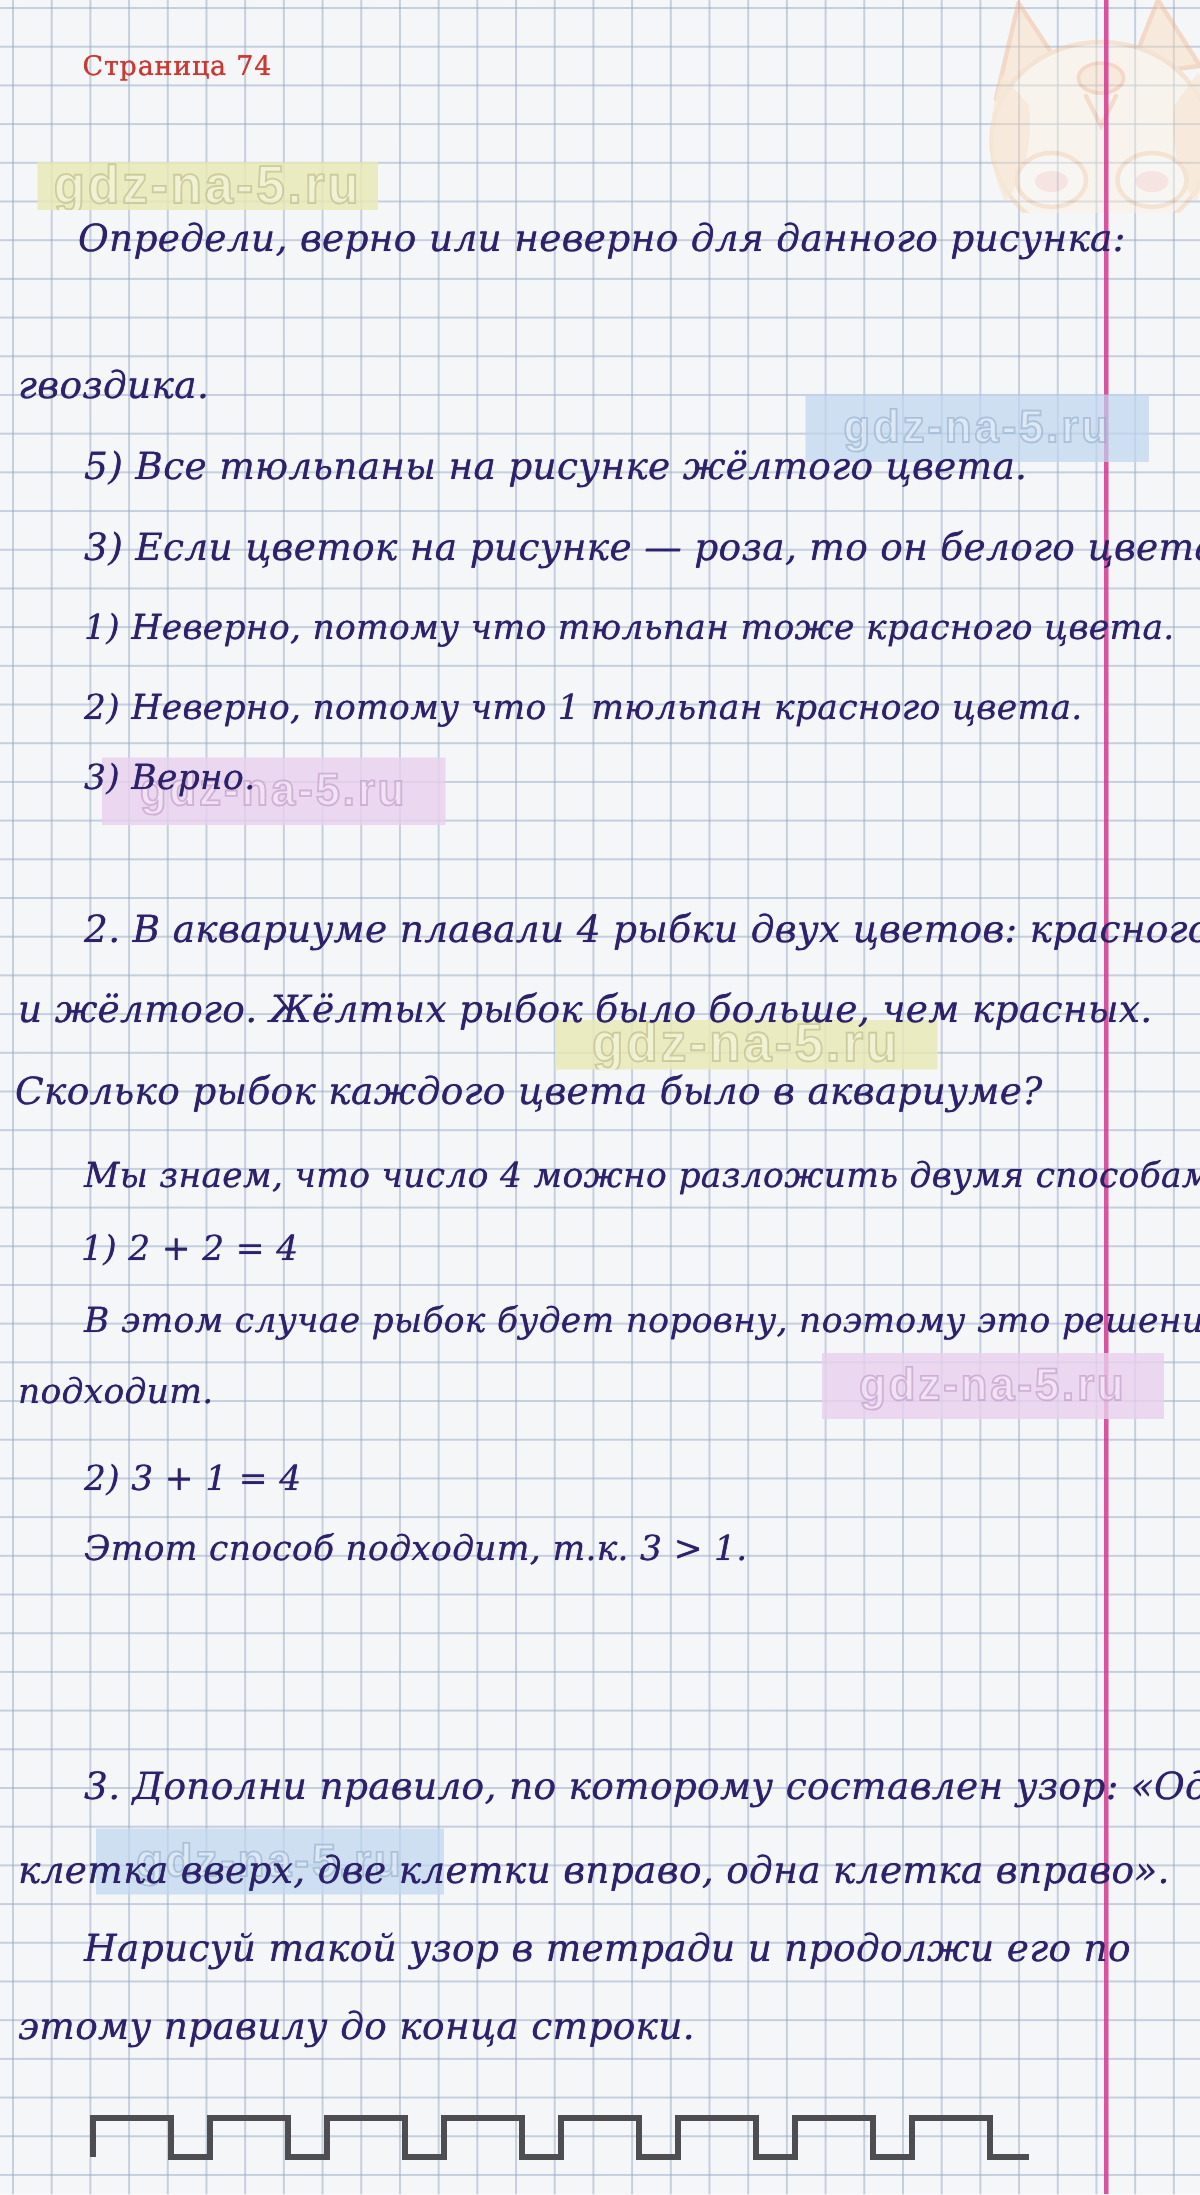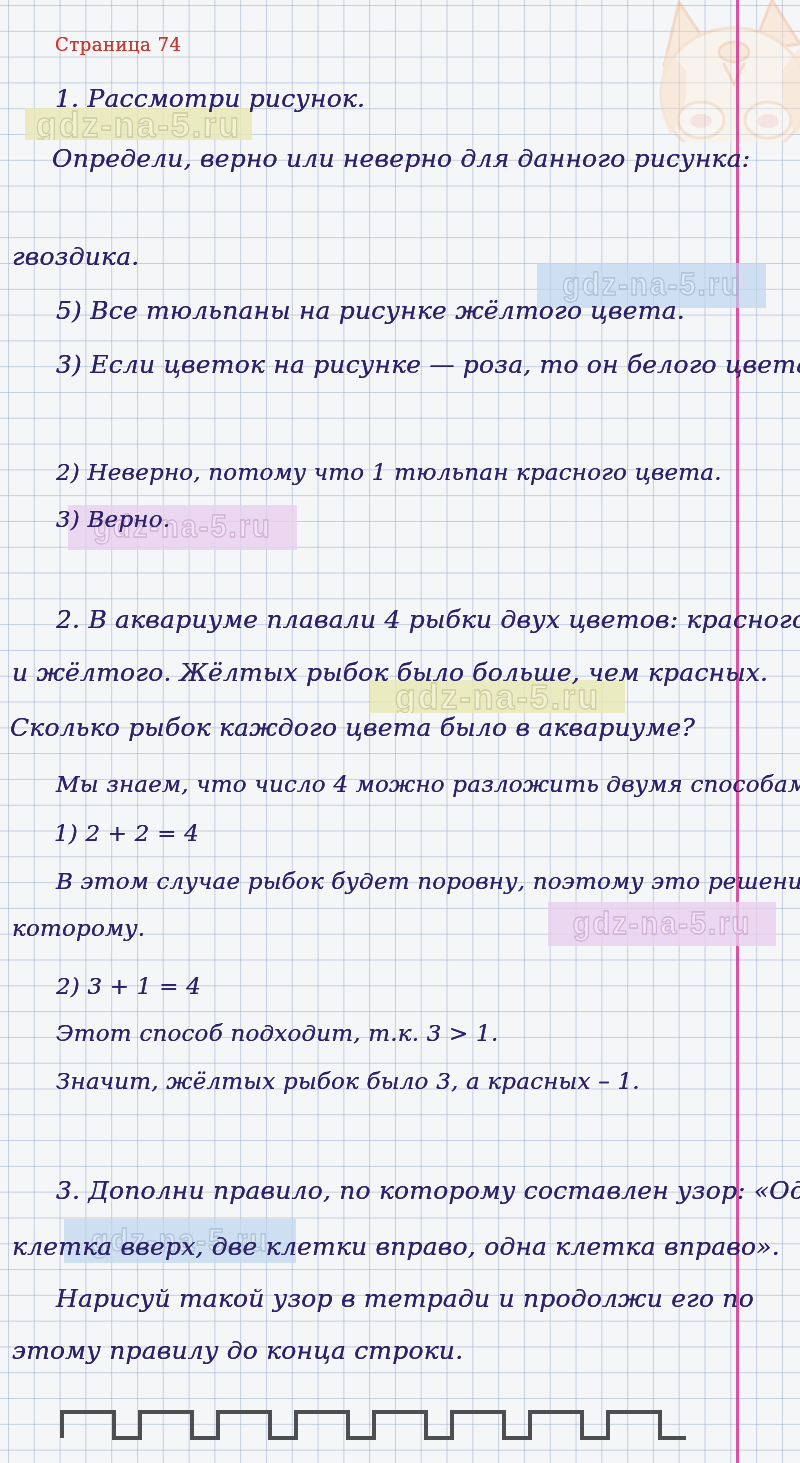--- a/index.html
+++ b/index.html
@@ -85,37 +85,36 @@
     </div>
   <div class="wm pink" style="left:548px;top:902px;width:228px;height:44px;">
        <span>gdz-na-5.ru</span>
     </div>
   <div class="wm blue" style="left:64px;top:1219px;width:232px;height:44px;">
        <span>gdz-na-5.ru</span>
     </div>
 
   <div class="page-title" style="left:55px;top:30px;">Страница 74</div>
 
-  <div class="hw" style="left:55px;top:84px;">1. Рассмотри рисунок.</div>
   <div class="hw" style="left:52px;top:144px;">Определи, верно или неверно для данного рисунка:</div>
   <div class="hw" style="left:12px;top:242px;">гвоздика.</div>
   <div class="hw" style="left:56px;top:296px;">5) Все тюльпаны на рисунке жёлтого цвета.</div>
   <div class="hw" style="left:56px;top:350px;">3) Если цветок на рисунке — роза, то он белого цвета.</div>
+  <div class="hw small" style="left:56px;top:404px;">1) Неверно, потому что тюльпан тоже красного цвета.</div>
   <div class="hw small" style="left:56px;top:457px;">2) Неверно, потому что 1 тюльпан красного цвета.</div>
   <div class="hw small" style="left:56px;top:504px;">3) Верно.</div>
   <div class="hw" style="left:56px;top:605px;">2. В аквариуме плавали 4 рыбки двух цветов: красного</div>
   <div class="hw" style="left:12px;top:658px;">и жёлтого. Жёлтых рыбок было больше, чем красных.</div>
   <div class="hw" style="left:10px;top:713px;">Сколько рыбок каждого цвета было в аквариуме?</div>
   <div class="hw small" style="left:56px;top:769px;">Мы знаем, что число 4 можно разложить двумя способами:</div>
   <div class="hw small" style="left:54px;top:818px;text-align:right;">1) 2 + 2 = 4</div>
   <div class="hw small" style="left:56px;top:866px;">В этом случае рыбок будет поровну, поэтому это решение не</div>
-  <div class="hw small" style="left:12px;top:913px;">которому.</div>
+  <div class="hw small" style="left:12px;top:913px;">подходит.</div>
   <div class="hw small" style="left:56px;top:971px;">2) 3 + 1 = 4</div>
   <div class="hw small" style="left:56px;top:1018px;">Этот способ подходит, т.к. 3 &gt; 1.</div>
-  <div class="hw small" style="left:56px;top:1066px;">Значит, жёлтых рыбок было 3, а красных – 1.</div>
   <div class="hw" style="left:56px;top:1176px;">3. Дополни правило, по которому составлен узор: «Одна</div>
   <div class="hw" style="left:12px;top:1232px;">клетка вверх, две клетки вправо, одна клетка вправо».</div>
   <div class="hw" style="left:56px;top:1284px;">Нарисуй такой узор в тетради и продолжи его по</div>
   <div class="hw" style="left:12px;top:1336px;">этому правилу до конца строки.</div>
 
   <svg style="left:0;top:1400px;" width="740" height="60" viewBox="0 0 740 60">
     <polyline id="pattern-polyline" fill="none" stroke="#4d4d52" stroke-width="4" stroke-linejoin="miter" points="62,38 62,12 114,12 114,38 140,38 140,12 192,12 192,38 218,38 218,12 270,12 270,38 296,38 296,12 348,12 348,38 374,38 374,12 426,12 426,38 452,38 452,12 504,12 504,38 530,38 530,12 582,12 582,38 608,38 608,12 660,12 660,38 686,38"></polyline>
   </svg>
 
 </div>

